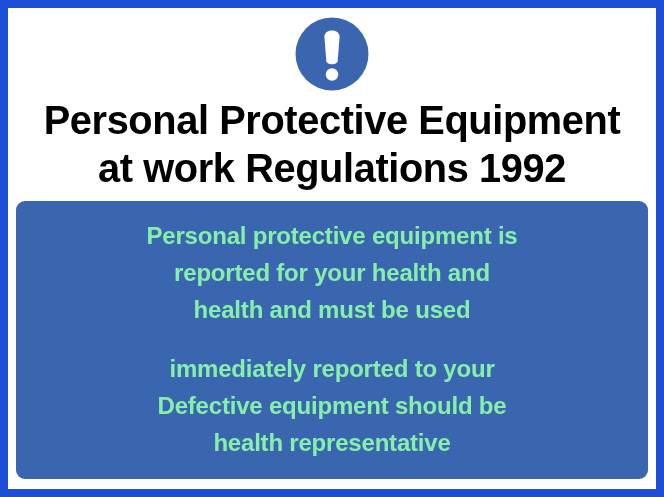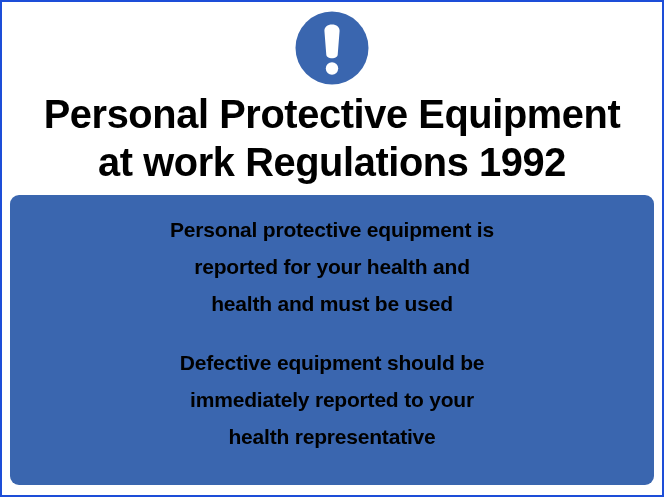--- a/index.html
+++ b/index.html
@@ -13,21 +13,21 @@
     overflow: hidden;
     font-family: "Liberation Sans", sans-serif;
   }
 
   #sign {
     position: relative;
     box-sizing: border-box;
     width: 664px;
     height: 497px;
     background: #ffffff;
-    border: 2px solid #1d4ed8;
+    border: 8px solid #1d4ed8;
     display: flex;
     flex-direction: column;
     align-items: center;
   }
 
   
   .icon-wrap {
     margin-top: 9px;
     width: 74px;
     height: 74px;
@@ -69,23 +69,23 @@
     box-sizing: border-box;
     padding: 16px 18px 10px 18px;
     display: flex;
     flex-direction: column;
     justify-content: flex-start;
     align-items: center;
   }
   .para {
     width: 100%;
     text-align: center;
-    color: #000000;
+    color: #86efac;
     font-weight: bold;
-    font-size: 21px;
+    font-size: 24px;
     line-height: 37px;
     letter-spacing: -0.2px;
     white-space: nowrap;
   }
   .para .bline {
     display: block;
   }
   .para + .para {
     margin-top: 22px;
   }
@@ -116,20 +116,20 @@
 
   <div class="panel">
 
     <div class="para">
       <span class="bline">Personal protective equipment is</span>
       <span class="bline">reported for your health and</span>
       <span class="bline">health and must be used</span>
     </div>
 
     <div class="para">
+      <span class="bline">immediately reported to your</span>
       <span class="bline">Defective equipment should be</span>
-      <span class="bline">immediately reported to your</span>
       <span class="bline">health representative</span>
     </div>
 
   </div>
 
 </div>
 
 </body></html>

